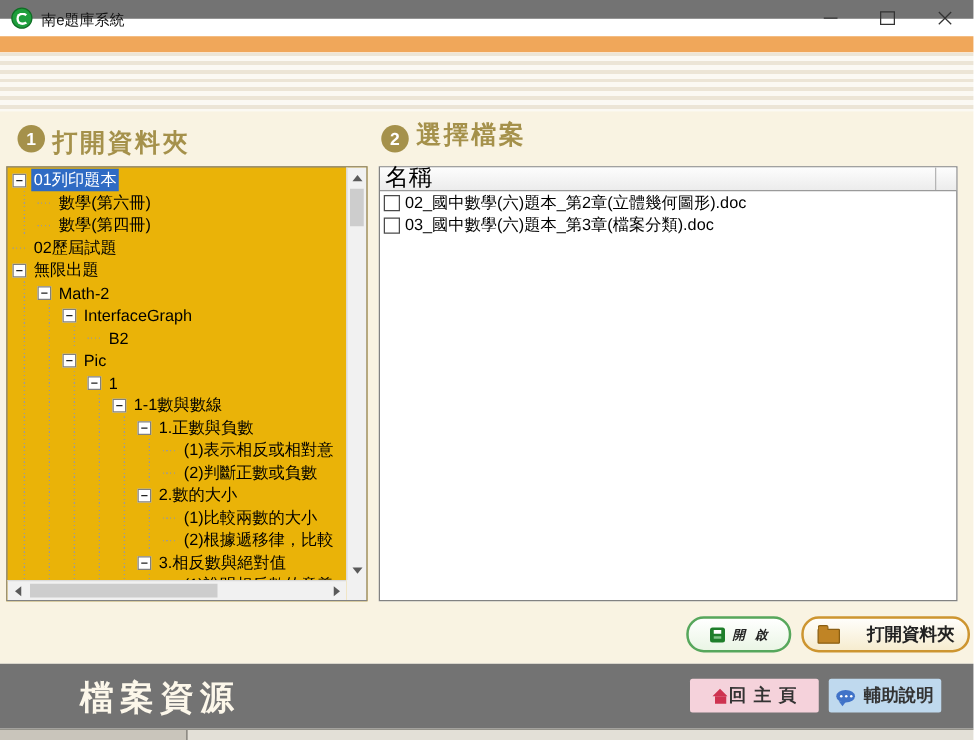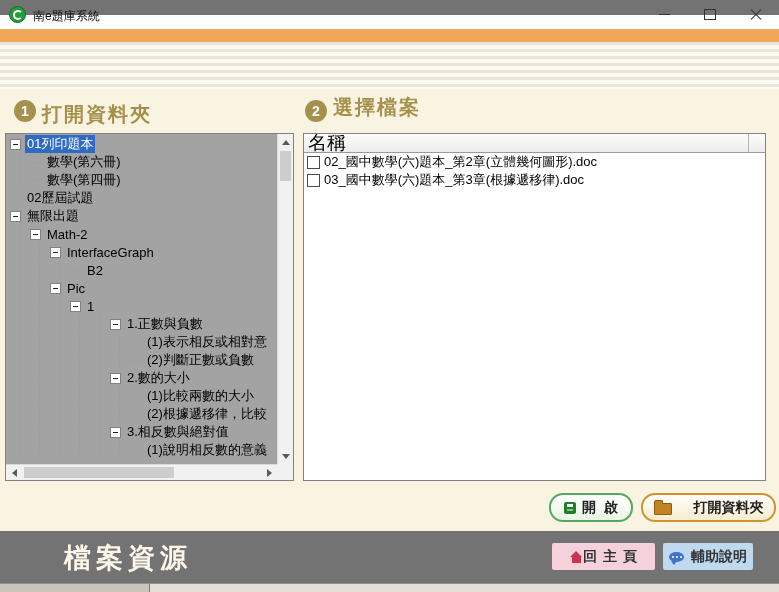--- a/index.html
+++ b/index.html
@@ -29,21 +29,21 @@
   #main-bg{position:absolute;left:0;top:89px;width:779px;height:442px;background:#F9F3E2;}
 
   
   .sec-num{position:absolute;width:22px;height:22px;border-radius:50%;background:#A5914B;
            color:#fff;font-weight:bold;font-size:14px;text-align:center;line-height:22px;}
   .sec-title{position:absolute;font-size:20px;font-weight:bold;color:#A5914B;letter-spacing:2px;}
   #sec1-num{left:14px;top:100px;} #sec1-title{left:42px;top:101px;}
   #sec2-num{left:305px;top:100px;} #sec2-title{left:333px;top:94px;}
 
   
-  #tree-panel{position:absolute;left:5px;top:133px;width:289px;height:348px;background:#a3a3a3;
+  #tree-panel{position:absolute;left:5px;top:133px;width:289px;height:348px;background:#eab308;
               border:1px solid #828282;box-sizing:border-box;padding-left:30px;}
   #tree-rows{position:absolute;left:0;top:0;right:16px;bottom:16px;overflow:hidden;padding-top:1px;}
   .t-row{height:18px;display:flex;align-items:center;font-size:13px;white-space:nowrap;
          padding-left:4px;color:#000;}
   .g{flex:none;width:20px;height:18px;
      background-image:repeating-linear-gradient(to bottom,#9a9a9a 0 1px,transparent 1px 3px);
      background-size:1px 100%;background-position:9px 0;background-repeat:no-repeat;}
   .exp-box{flex:none;width:9px;height:9px;border:1px solid #808080;background:#fff;
            position:relative;margin-right:4px;}
   .exp-box::before{content:'';position:absolute;left:2px;top:4px;width:5px;height:1px;background:#222;}
@@ -72,21 +72,21 @@
                background:linear-gradient(#FDFDFD,#ECECEC);font-size:19px;box-sizing:border-box;}
   .lh-cell1{width:445px;border-right:1px solid #B5B5B5;padding-left:4px;line-height:18px;box-sizing:border-box;}
   .lh-cell2{flex:1;}
   .l-row{height:18px;display:flex;align-items:center;padding-left:3px;font-size:13px;color:#000;white-space:nowrap;}
   .cb{flex:none;width:11px;height:11px;border:1px solid #4a4a4a;background:#fff;margin-right:4px;}
 
   
   #btn-open{position:absolute;left:549px;top:493px;width:84px;height:29px;box-sizing:border-box;
             border:2px solid #57A75C;border-radius:14px;background:linear-gradient(#FFFFFF,#EAF5E5);
             display:flex;align-items:center;justify-content:center;gap:6px;
-            font-size:14px;font-weight:bold;color:#222;}
+            font-size:10px;font-weight:bold;color:#222;font-style:italic;}
   #btn-open .txt{letter-spacing:8px;margin-right:-8px;}
   .open-icon{width:12px;height:12px;background:#1E7E2A;border-radius:2px;position:relative;}
   .open-icon::before{content:'';position:absolute;left:3px;top:2px;width:6px;height:3px;background:#fff;}
   .open-icon::after{content:'';position:absolute;left:3px;top:7px;width:6px;height:2px;background:#7FC487;}
 
   #btn-folder{position:absolute;left:641px;top:493px;width:135px;height:29px;box-sizing:border-box;
               border:2px solid #CD9530;border-radius:14px;background:linear-gradient(#FFFEFB,#F6ECCF);
               display:flex;align-items:center;justify-content:center;gap:22px;
               font-size:14px;font-weight:bold;color:#222;}
   .folder-icon{position:relative;width:16px;height:10px;background:#C08425;border:1px solid #8A5E12;
@@ -206,20 +206,28 @@
           <span class="g"></span>
           <span class="g"></span>
         <span class="exp-box"></span>
         <span class="t-label">1</span>
       </div>
       <div class="t-row">
         <span class="g"></span>
           <span class="g"></span>
           <span class="g"></span>
           <span class="g"></span>
+        <span class="exp-box"></span>
+        <span class="t-label">1-1數與數線</span>
+      </div>
+      <div class="t-row">
+        <span class="g"></span>
+          <span class="g"></span>
+          <span class="g"></span>
+          <span class="g"></span>
           <span class="g"></span>
         <span class="exp-box"></span>
         <span class="t-label">1.正數與負數</span>
       </div>
       <div class="t-row">
         <span class="g"></span>
           <span class="g"></span>
           <span class="g"></span>
           <span class="g"></span>
           <span class="g"></span>
@@ -314,21 +322,21 @@
     <div id="list-header">
       <div class="lh-cell1">名稱</div>
       <div class="lh-cell2"></div>
     </div>
     <div class="l-row">
       <span class="cb"></span>
       <span>02_國中數學(六)題本_第2章(立體幾何圖形).doc</span>
     </div>
     <div class="l-row">
       <span class="cb"></span>
-      <span>03_國中數學(六)題本_第3章(根據遞移律).doc</span>
+      <span>03_國中數學(六)題本_第3章(檔案分類).doc</span>
     </div>
   </div>
 
   <div id="btn-open">
     <span class="open-icon"></span>
     <span class="txt">開啟</span>
   </div>
   <div id="btn-folder">
     <span class="folder-icon"></span>
     <span class="txt">打開資料夾</span>

